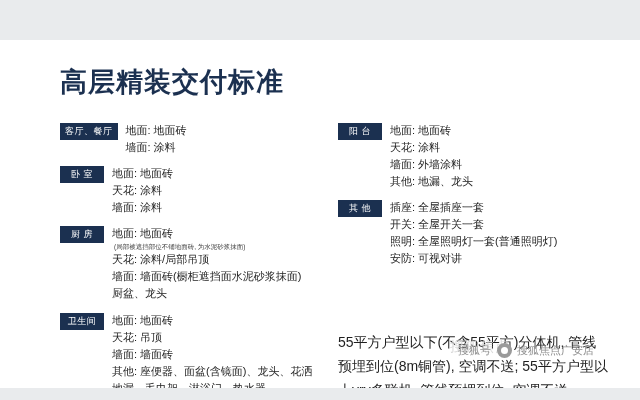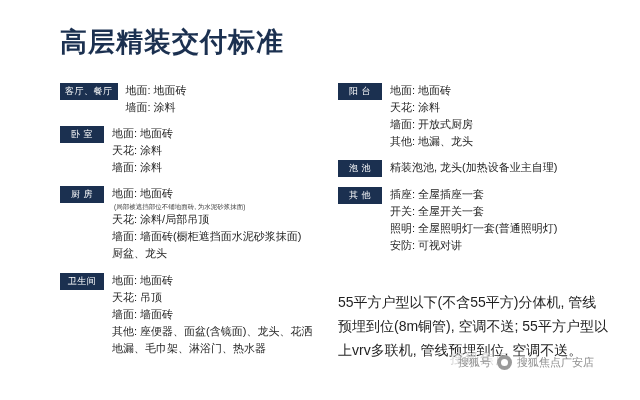--- a/index.html
+++ b/index.html
@@ -9,24 +9,25 @@
   body {
     width: 640px;
     height: 400px;
     background: #e9ebed;
     font-family: "Liberation Sans", sans-serif;
     overflow: hidden;
   }
   .page {
     position: relative;
     width: 640px;
-    height: 400px;
+    height: 348px;
     background: #ffffff;
     box-sizing: border-box;
     overflow: hidden;
+    margin-top: 40px;
   }
   .page-inner {
     position: absolute;
     left: 20px;
     top: 10px;
     right: 20px;
     bottom: 10px;
     background: #ffffff;
   }
   .title {
@@ -199,31 +200,25 @@
 
       </div>
 
       <div class="col-right">
 
         <div class="block">
           <div class="tag">阳 台</div>
           <div class="lines">
             <div class="line">地面: 地面砖</div>
             <div class="line">天花: 涂料</div>
-            <div class="line">墙面: 开放式厨房</div>
+            <div class="line">墙面: 外墙涂料</div>
             <div class="line">其他: 地漏、龙头</div>
           </div>
         </div>
 
-        <div class="block">
-          <div class="tag">泡 池</div>
-          <div class="lines">
-            <div class="line">精装泡池, 龙头(加热设备业主自理)</div>
-          </div>
-        </div>
 
         <div class="block">
           <div class="tag">其 他</div>
           <div class="lines">
             <div class="line">插座: 全屋插座一套</div>
             <div class="line">开关: 全屋开关一套</div>
             <div class="line">照明: 全屋照明灯一套(普通照明灯)</div>
             <div class="line">安防: 可视对讲</div>
           </div>
         </div>

